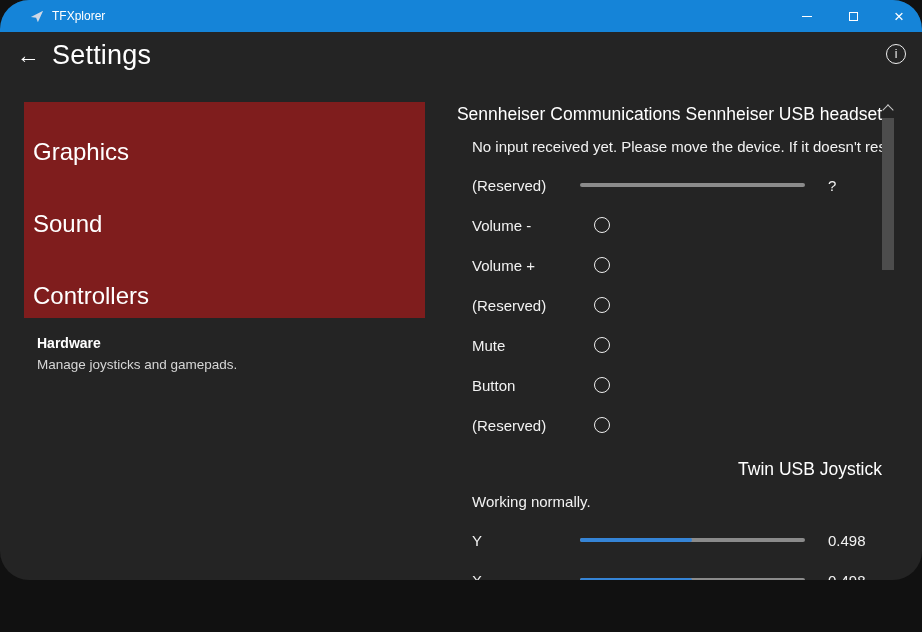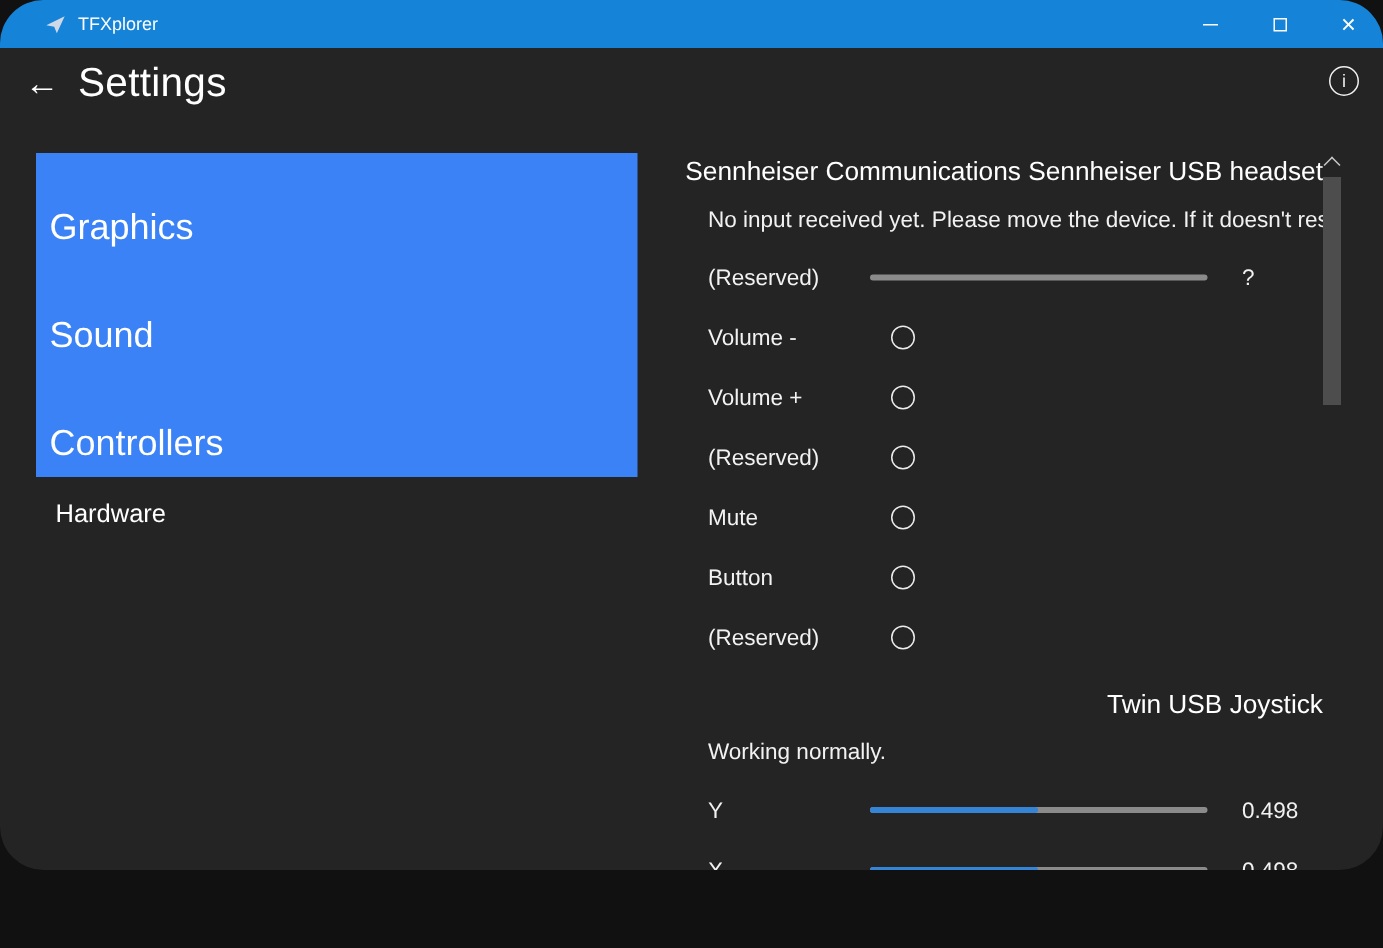--- a/index.html
+++ b/index.html
@@ -29,29 +29,29 @@
   }
   .page-title { position:absolute; left:52px; top:40px; font-size:27px; font-weight:400; letter-spacing:0.2px; }
   .info-btn { position:absolute; right:15px; top:43px; width:22px; height:22px; display:flex; align-items:center; justify-content:center; }
   .info-circle {
     width:18px; height:18px; border:1px solid #f0f0f0; border-radius:50%;
     display:flex; align-items:center; justify-content:center;
     font-size:12px; color:#f0f0f0;
   }
   
   .sidebar { position:absolute; left:24px; top:102px; width:401px; }
-  .side-block { background:#3b82f6; overflow:hidden; }
+  .side-block { background:#7f1d1d; overflow:hidden; }
   .block1 { height:216px; padding-top:14px; box-sizing:border-box; }
   .block2 { height:215px; padding-top:10px; box-sizing:border-box; }
   .side-item {
     height:72px; display:flex; align-items:center; padding-left:9px;
     font-size:24px; font-weight:300; color:#fff;
   }
   .side-selected { padding:14px 9px 14px 13px; background:#242424; }
-  .hw-title { font-size:17px; line-height:22px; }
+  .hw-title { font-size:14px; line-height:22px;font-weight:bold; }
   .hw-desc { font-size:13.5px; line-height:18px; margin-top:2px; color:#d6d6d6; }
   
   .main { position:absolute; left:448px; top:102px; width:434px; }
   .dev-name { font-size:17.5px; line-height:25px; color:#ffffff; white-space:nowrap;text-align:right; }
   .dev-body { margin-left:24px; }
   .dev-status { margin-top:10px; font-size:15px; line-height:20px; color:#f2f2f2; white-space:nowrap; overflow:hidden; }
   .rows { margin-top:8px; }
   .row { height:40px; display:flex; align-items:center; }
   .row-label { width:120px; font-size:15px; color:#f2f2f2; }
   .ctrl { width:225px; display:flex; align-items:center; }
@@ -102,20 +102,21 @@
   </div>
 
   <div class="sidebar">
     <div class="side-block block1">
       <div class="side-item">Graphics</div>
       <div class="side-item">Sound</div>
       <div class="side-item">Controllers</div>
     </div>
     <div class="side-selected">
       <div class="hw-title">Hardware</div>
+      <div class="hw-desc">Manage joysticks and gamepads.</div>
     </div>
   </div>
 
   <div class="main">
 
     <div class="device">
       <div class="dev-name">Sennheiser Communications Sennheiser USB headset</div>
       <div class="dev-body">
         <div class="dev-status">No input received yet. Please move the device. If it doesn't respond</div>
         <div class="rows">

